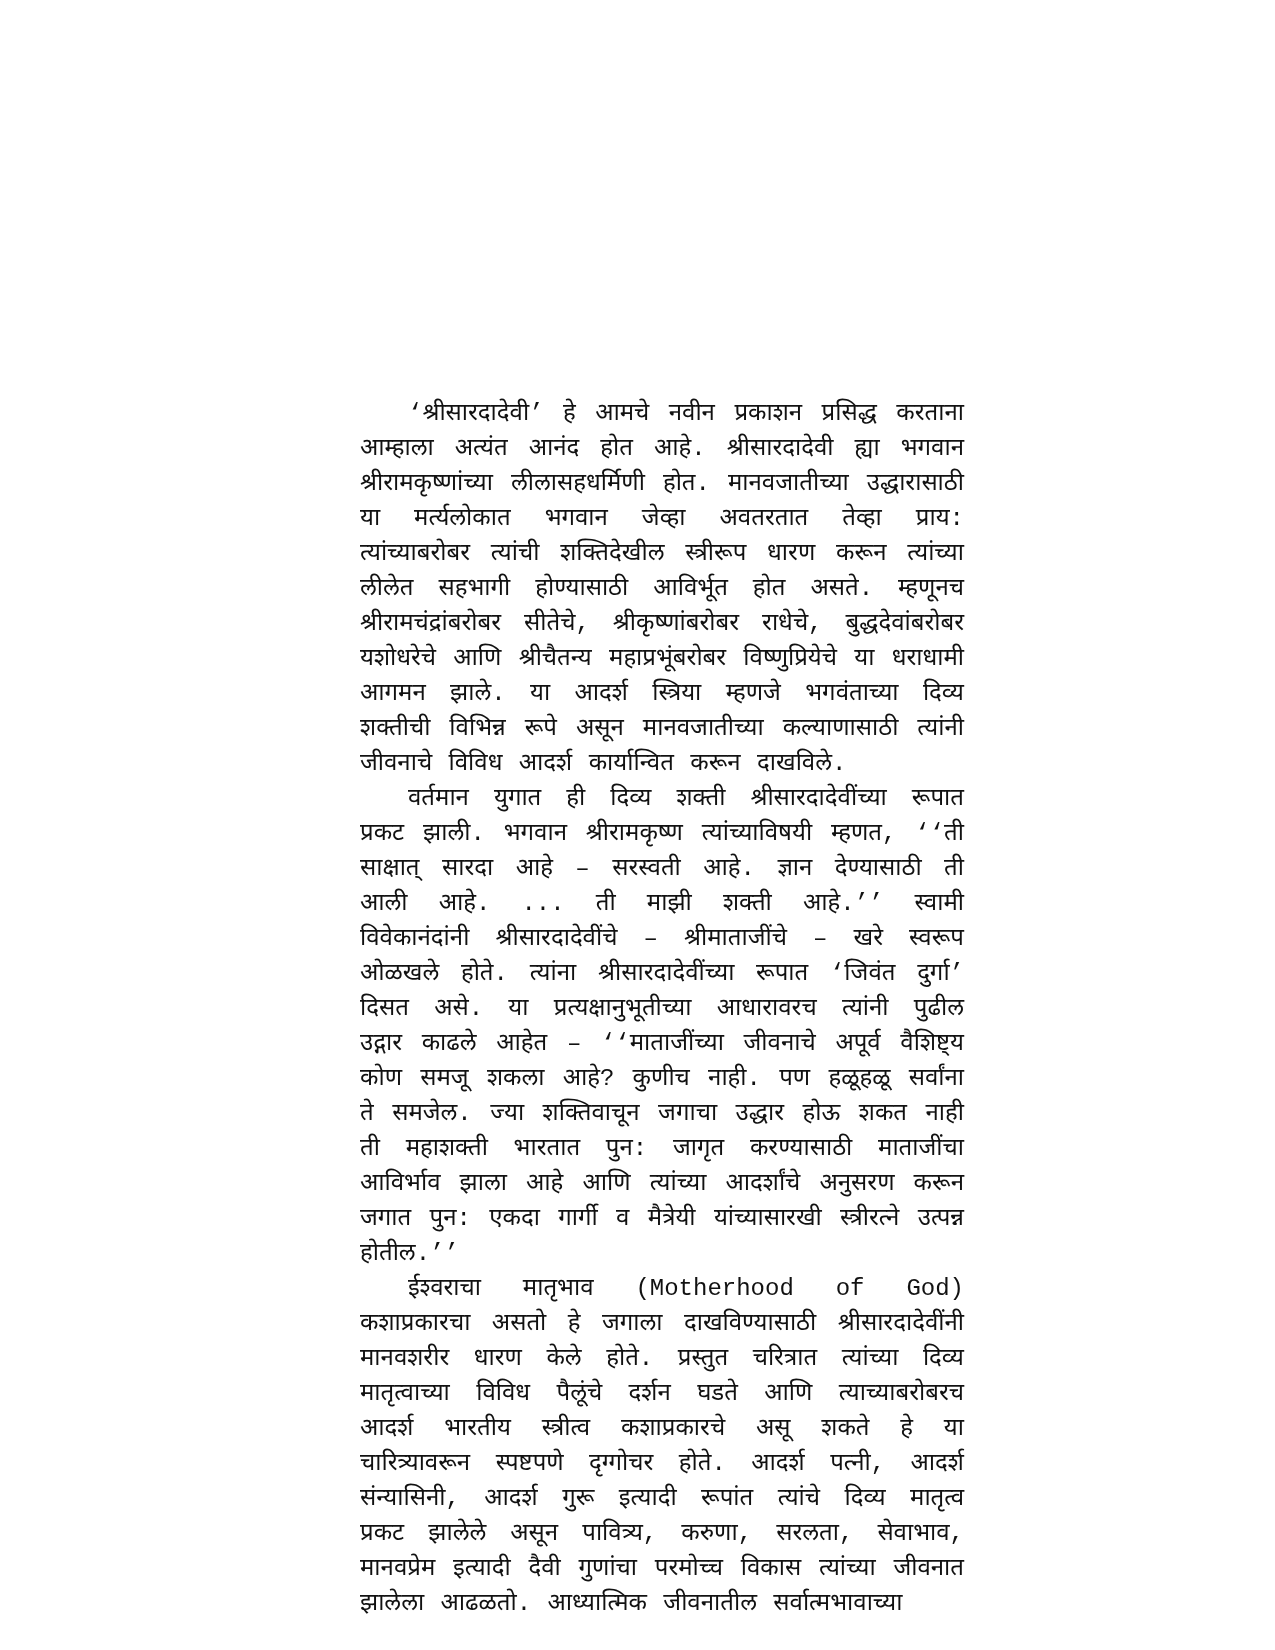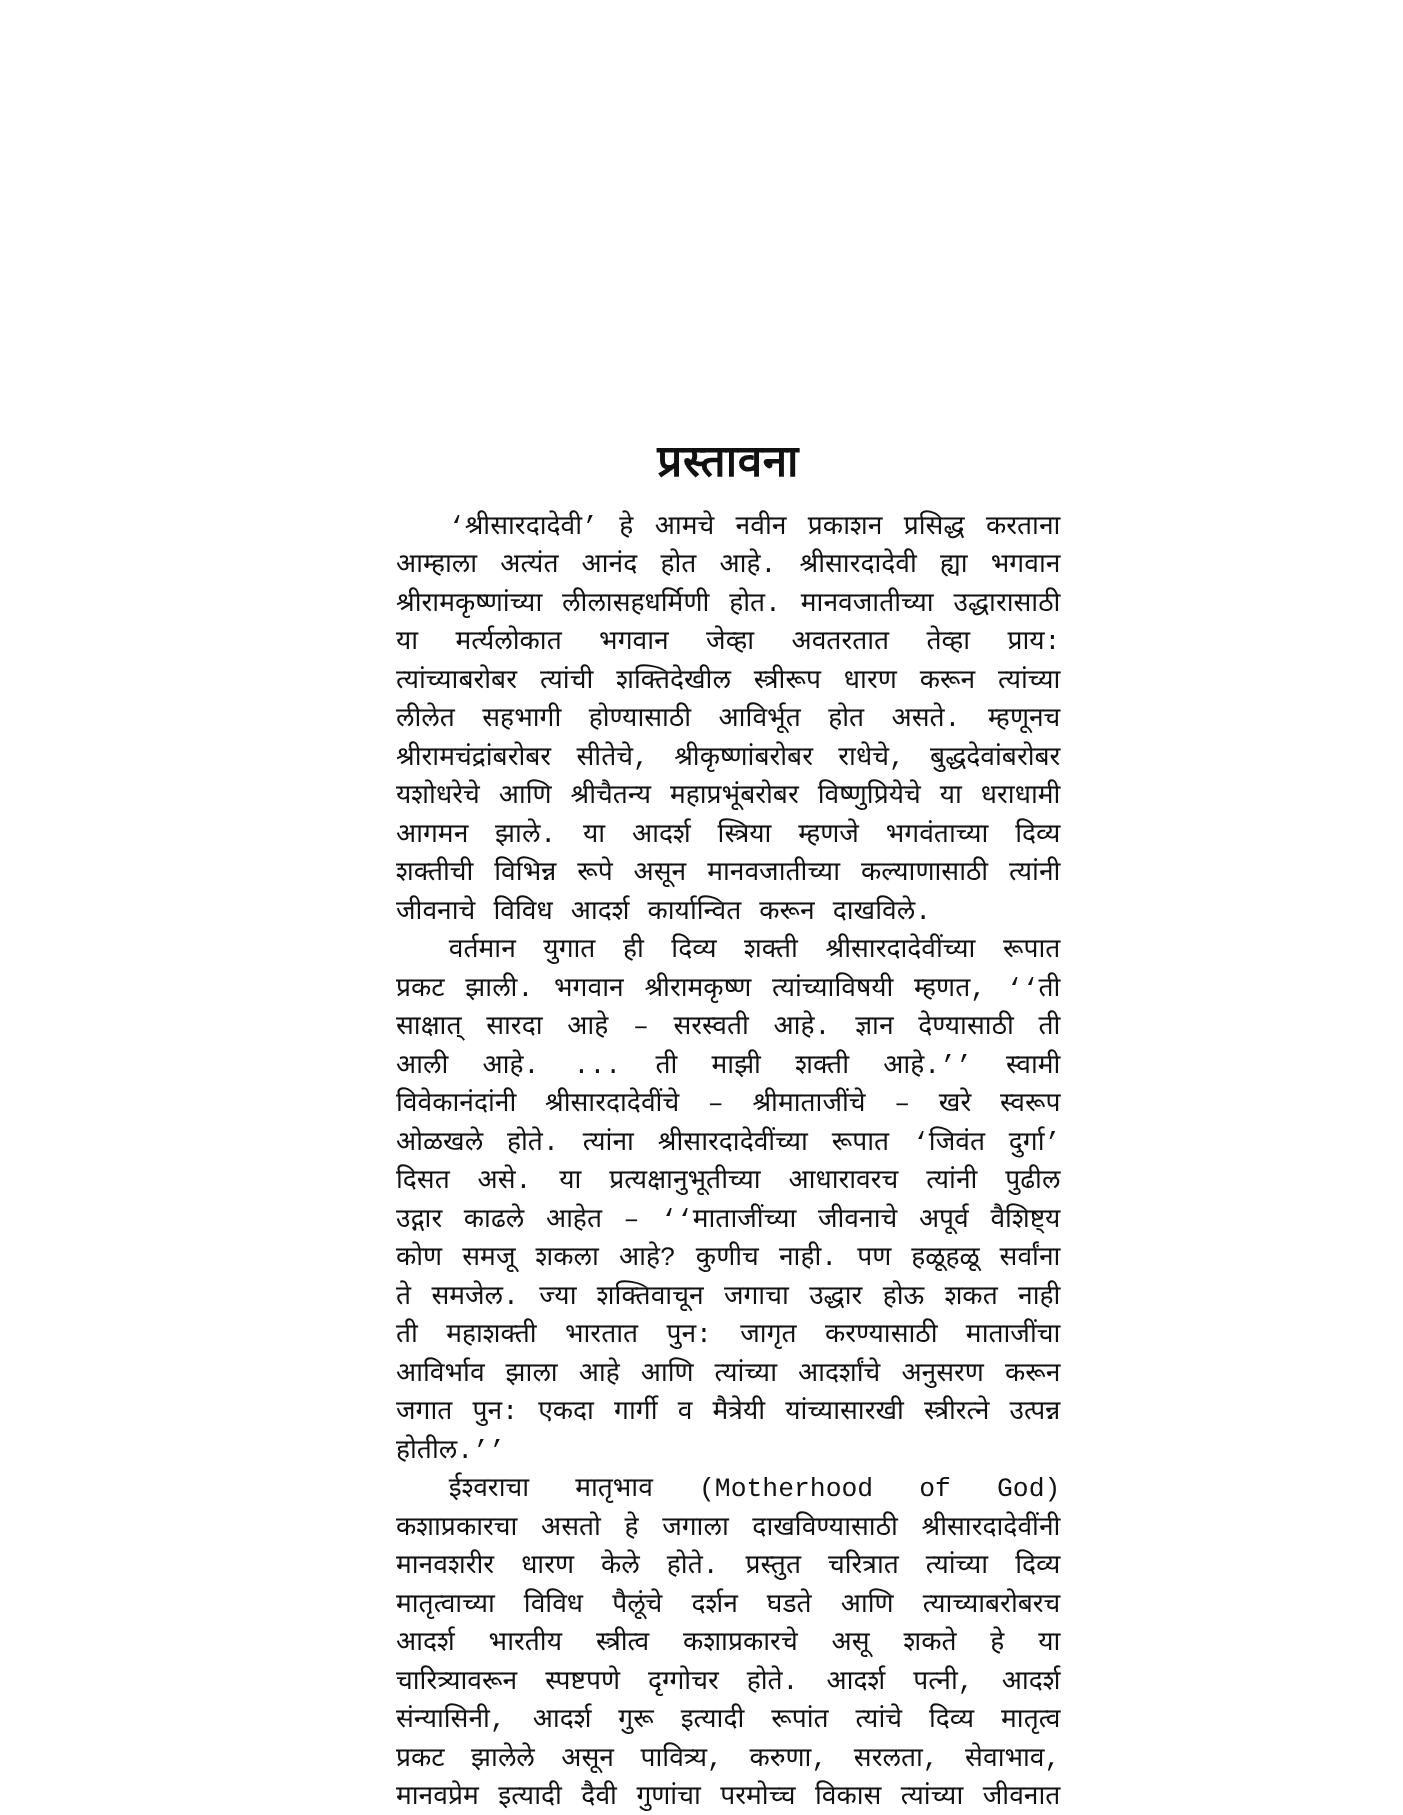--- a/index.html
+++ b/index.html
@@ -46,18 +46,17 @@
     text-indent: 48px;
     word-spacing: 2px;
     font-family: Liberation Mono, monospace;
   }
 </style>
 </head>
 <body>
 
 <div class="page">
   <div class="content">
-    <h1 class="page-title">प्रस्तावना</h1>
     <p class="body-paragraph">‘श्रीसारदादेवी’ हे आमचे नवीन प्रकाशन प्रसिद्ध करताना आम्हाला अत्यंत आनंद होत आहे. श्रीसारदादेवी ह्या भगवान श्रीरामकृष्णांच्या लीलासहधर्मिणी होत. मानवजातीच्या उद्धारासाठी या मर्त्यलोकात भगवान जेव्हा अवतरतात तेव्हा प्राय: त्यांच्याबरोबर त्यांची शक्तिदेखील स्त्रीरूप धारण करून त्यांच्या लीलेत सहभागी होण्यासाठी आविर्भूत होत असते. म्हणूनच श्रीरामचंद्रांबरोबर सीतेचे, श्रीकृष्णांबरोबर राधेचे, बुद्धदेवांबरोबर यशोधरेचे आणि श्रीचैतन्य महाप्रभूंबरोबर विष्णुप्रियेचे या धराधामी आगमन झाले. या आदर्श स्त्रिया म्हणजे भगवंताच्या दिव्य शक्तीची विभिन्न रूपे असून मानवजातीच्या कल्याणासाठी त्यांनी जीवनाचे विविध आदर्श कार्यान्वित करून दाखविले.</p>
     <p class="body-paragraph">वर्तमान युगात ही दिव्य शक्ती श्रीसारदादेवींच्या रूपात प्रकट झाली. भगवान श्रीरामकृष्ण त्यांच्याविषयी म्हणत, ‘‘ती साक्षात् सारदा आहे – सरस्वती आहे. ज्ञान देण्यासाठी ती आली आहे. ... ती माझी शक्ती आहे.’’ स्वामी विवेकानंदांनी श्रीसारदादेवींचे – श्रीमाताजींचे – खरे स्वरूप ओळखले होते. त्यांना श्रीसारदादेवींच्या रूपात ‘जिवंत दुर्गा’ दिसत असे. या प्रत्यक्षानुभूतीच्या आधारावरच त्यांनी पुढील उद्गार काढले आहेत – ‘‘माताजींच्या जीवनाचे अपूर्व वैशिष्ट्य कोण समजू शकला आहे? कुणीच नाही. पण हळूहळू सर्वांना ते समजेल. ज्या शक्तिवाचून जगाचा उद्धार होऊ शकत नाही ती महाशक्ती भारतात पुन: जागृत करण्यासाठी माताजींचा आविर्भाव झाला आहे आणि त्यांच्या आदर्शांचे अनुसरण करून जगात पुन: एकदा गार्गी व मैत्रेयी यांच्यासारखी स्त्रीरत्ने उत्पन्न होतील.’’</p>
     <p class="body-paragraph">ईश्वराचा मातृभाव (Motherhood of God) कशाप्रकारचा असतो हे जगाला दाखविण्यासाठी श्रीसारदादेवींनी मानवशरीर धारण केले होते. प्रस्तुत चरित्रात त्यांच्या दिव्य मातृत्वाच्या विविध पैलूंचे दर्शन घडते आणि त्याच्याबरोबरच आदर्श भारतीय स्त्रीत्व कशाप्रकारचे असू शकते हे या चारित्र्यावरून स्पष्टपणे दृग्गोचर होते. आदर्श पत्नी, आदर्श संन्यासिनी, आदर्श गुरू इत्यादी रूपांत त्यांचे दिव्य मातृत्व प्रकट झालेले असून पावित्र्य, करुणा, सरलता, सेवाभाव, मानवप्रेम इत्यादी दैवी गुणांचा परमोच्च विकास त्यांच्या जीवनात झालेला आढळतो. आध्यात्मिक जीवनातील सर्वात्मभावाच्या</p>
   </div>
 </div>
 
 </body></html>

